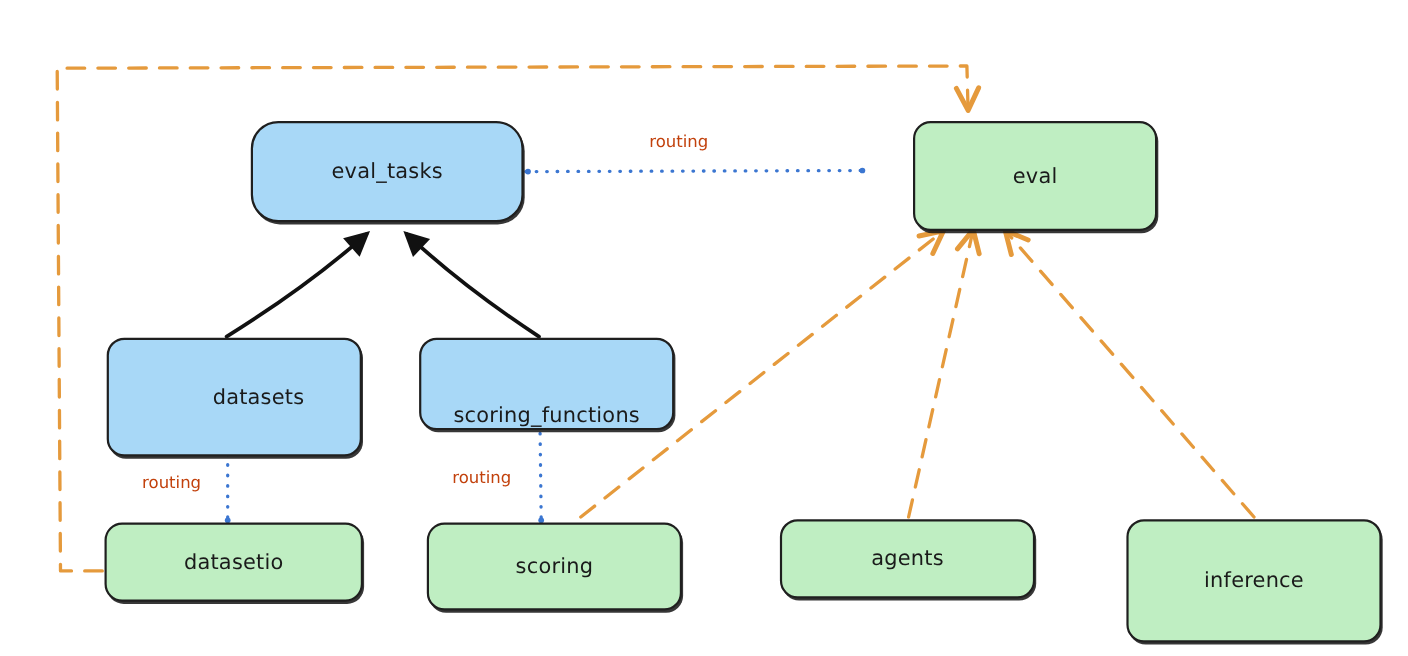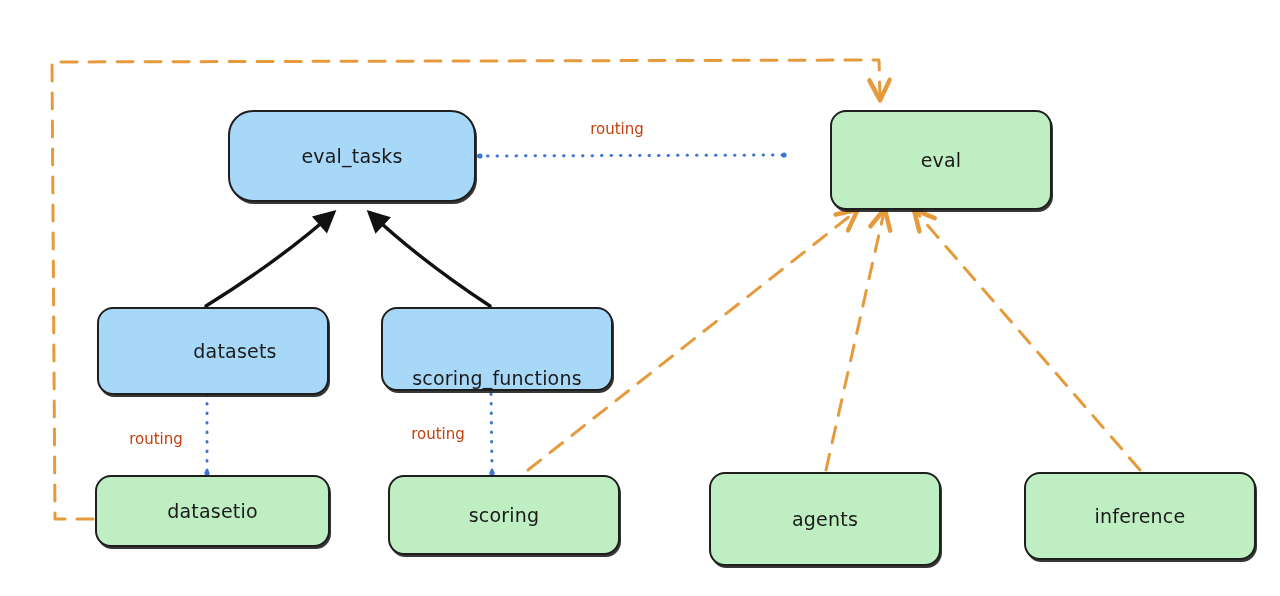--- a/index.html
+++ b/index.html
@@ -93,41 +93,41 @@
   </svg>
 
   <div class="node api" style="left:228px; top:110px; width:248px; height:92px;border-radius:25px;">
     <span class="node-label">eval_tasks</span>
   </div>
 
   <div class="node provider" style="left:786px; top:110px; width:222px; height:100px;margin-left:44px;">
     <span class="node-label">eval</span>
   </div>
 
-  <div class="node api" style="left:97px; top:307px; width:232px; height:88px;padding-left:44px;">
+  <div class="node api" style="left:97px; top:307px; width:232px; height:108px;padding-left:44px;">
     <span class="node-label">datasets</span>
   </div>
 
   <div class="node api" style="left:381px; top:307px; width:232px; height:84px;align-items:flex-end;">
     <span class="node-label">scoring_functions</span>
   </div>
 
   <div class="node provider" style="left:95px; top:475px; width:235px; height:72px;">
     <span class="node-label">datasetio</span>
   </div>
 
   <div class="node provider" style="left:388px; top:475px; width:232px; height:80px;">
     <span class="node-label">scoring</span>
   </div>
 
-  <div class="node provider" style="left:709px; top:472px; width:232px; height:94px;">
+  <div class="node provider" style="left:709px; top:472px; width:232px; height:72px;">
     <span class="node-label">agents</span>
   </div>
 
-  <div class="node provider" style="left:1024px; top:472px; width:232px; height:88px;">
+  <div class="node provider" style="left:1024px; top:472px; width:232px; height:112px;">
     <span class="node-label">inference</span>
   </div>
 
   <div class="edge-label" style="left:617px; top:129px;">routing</div>
 
   <div class="edge-label" style="left:156px; top:439px;">routing</div>
 
   <div class="edge-label" style="left:438px; top:434px;">routing</div>
 
 </div>

